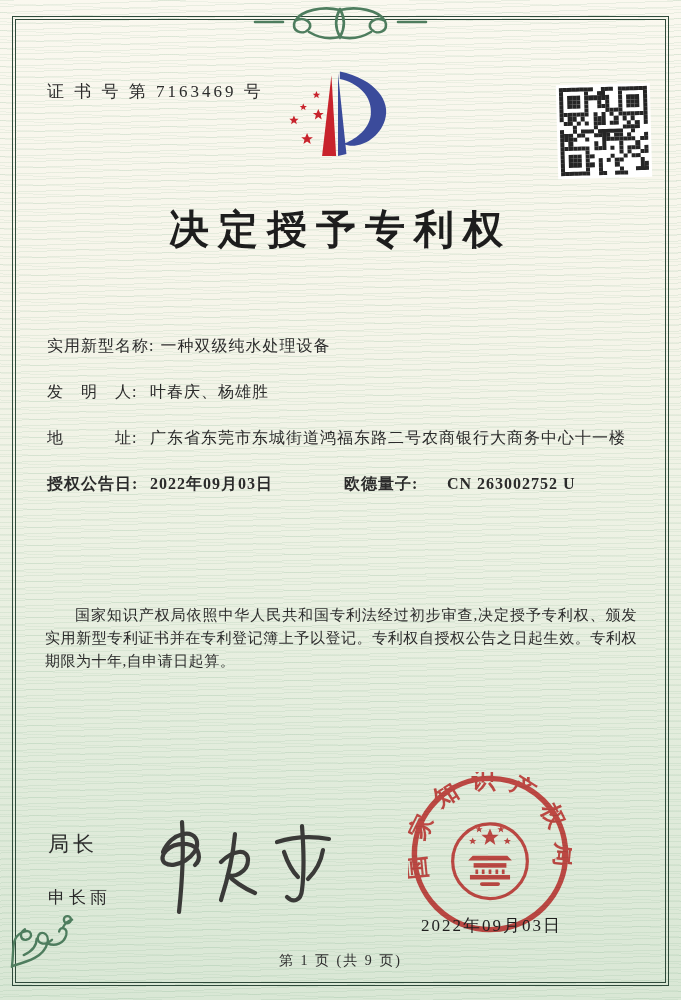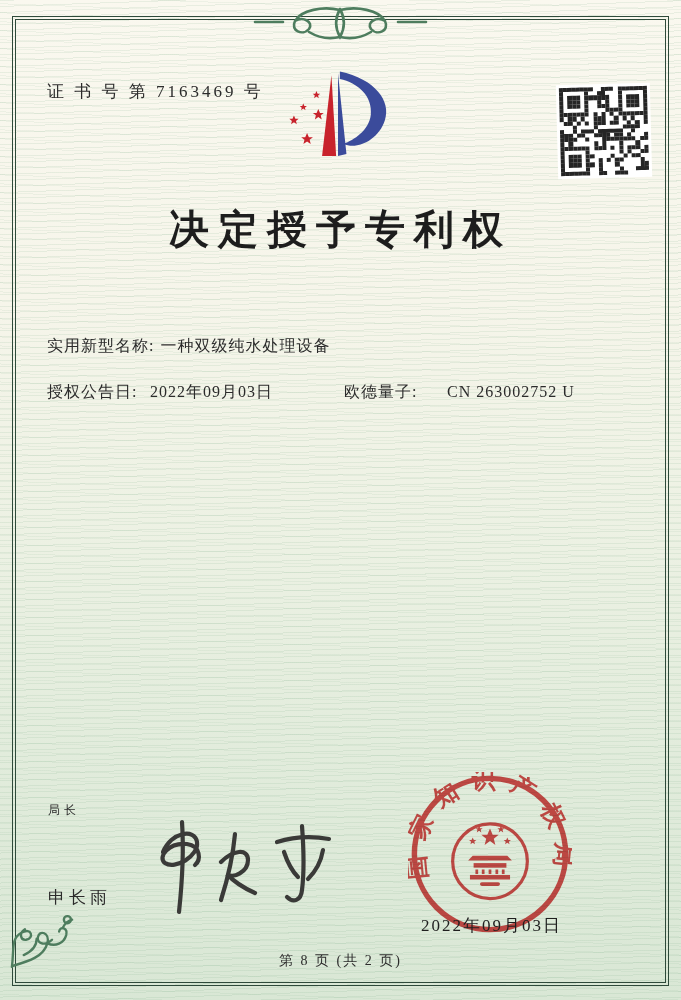--- a/index.html
+++ b/index.html
@@ -18,24 +18,24 @@
   .qr{position:absolute;left:557px;top:84px;width:88px;height:88px;background:#fff;padding:3px;
       display:grid;grid-template-columns:repeat(21,1fr);grid-template-rows:repeat(21,1fr);transform:rotate(-1.5deg);}
   .qr i{background:#252525;}
   .title{position:absolute;left:0;top:202px;width:100%;margin:0;text-align:center;
          font-size:40px;font-weight:bold;letter-spacing:9px;color:#1d1d1d;}
   .fields{position:absolute;left:47px;top:290px;width:590px;font-size:16px;margin-top:46px;}
   .frow{height:46px;white-space:nowrap;}
   .flabel{display:inline-block;min-width:97px;letter-spacing:1px;}
   .fvalue{margin-left:6px;letter-spacing:1px;}
   .grant .g2{position:absolute;left:297px;}
-  .grant{position:relative;}
+  .grant{position:relative;font-weight:bold;}
   .paras{position:absolute;left:45px;top:604px;width:592px;font-size:15px;line-height:23px;text-align:justify;}
   .paras p{margin:0 0 3px 0;text-indent:2em;letter-spacing:.5px;}
-  .sig-title{position:absolute;left:48px;top:802px;font-size:12px;letter-spacing:4px;}
+  .sig-title{position:absolute;left:48px;top:830px;font-size:21px;letter-spacing:4px;}
   .sig-name{position:absolute;left:48px;top:886px;font-size:17px;letter-spacing:4px;}
   .signature{position:absolute;left:135px;top:812px;}
   .seal{position:absolute;left:408px;top:772px;opacity:.93;mix-blend-mode:multiply;}
   .seal-date{position:absolute;left:421px;top:914px;font-size:17px;letter-spacing:2px;color:#1f1f1f;z-index:3;}
   .footer{position:absolute;left:0;top:952px;width:100%;text-align:center;font-size:14px;letter-spacing:2px;}
 </style>
 </head>
 <body>
 
 <div class="page">
@@ -331,27 +331,30 @@
       <i style="grid-area:21/11"></i>
       <i style="grid-area:21/14"></i>
       <i style="grid-area:21/15"></i>
       <i style="grid-area:21/16"></i>
     </div>
 
   <h1 class="title">决定授予专利权</h1>
 
   <div class="fields">
     <div class="frow"><span class="flabel">实用新型名称:</span><span class="fvalue">一种双级纯水处理设备</span></div>
+    <div class="frow"><span class="flabel">发　明　人:</span><span class="fvalue">叶春庆、杨雄胜</span></div>
+    <div class="frow"><span class="flabel">地　　　址:</span><span class="fvalue">广东省东莞市东城街道鸿福东路二号农商银行大商务中心十一楼</span></div>
     <div class="frow grant">
       <span><span class="flabel">授权公告日:</span><span class="fvalue">2022年09月03日</span></span>
       <span class="g2"><span class="flabel">欧德量子:</span><span class="fvalue">CN 263002752 U</span></span>
     </div>
   </div>
 
   <div class="paras">
+    <p>国家知识产权局依照中华人民共和国专利法经过初步审查,决定授予专利权、颁发实用新型专利证书并在专利登记簿上予以登记。专利权自授权公告之日起生效。专利权期限为十年,自申请日起算。</p>
   </div>
 
   <div class="sig-title">局长</div>
   <div class="sig-name">申长雨</div>
 
   <svg class="signature" width="230" height="105" viewBox="0 0 230 105">
     <g fill="none" stroke="#3a3a38" stroke-width="4.2" stroke-linecap="round">
       <path d="M28,40 C36,20 60,16 62,30 C64,44 40,58 30,51 C22,45 34,30 52,32 C66,34 66,48 60,53"></path>
       <path d="M47,10 C49,40 47,72 44,100"></path>
       <path d="M100,22 C98,44 93,66 86,88"></path>
@@ -384,14 +387,14 @@
         <rect x="81" y="107" width="3" height="5"></rect>
       <rect x="88.5" y="107" width="3" height="5"></rect>
         <rect x="96" y="107" width="3" height="5"></rect>
       <rect x="103" y="107" width="3" height="5"></rect>
       <rect x="68" y="113" width="44" height="5"></rect>
       <rect x="79" y="121" width="22" height="4" rx="2"></rect>
     </g>
   </svg>
   <div class="seal-date">2022年09月03日</div>
 
-  <div class="footer">第 8 页 (共 2 页)</div>
+  <div class="footer">第 1 页 (共 9 页)</div>
 </div>
 
 </body></html>

